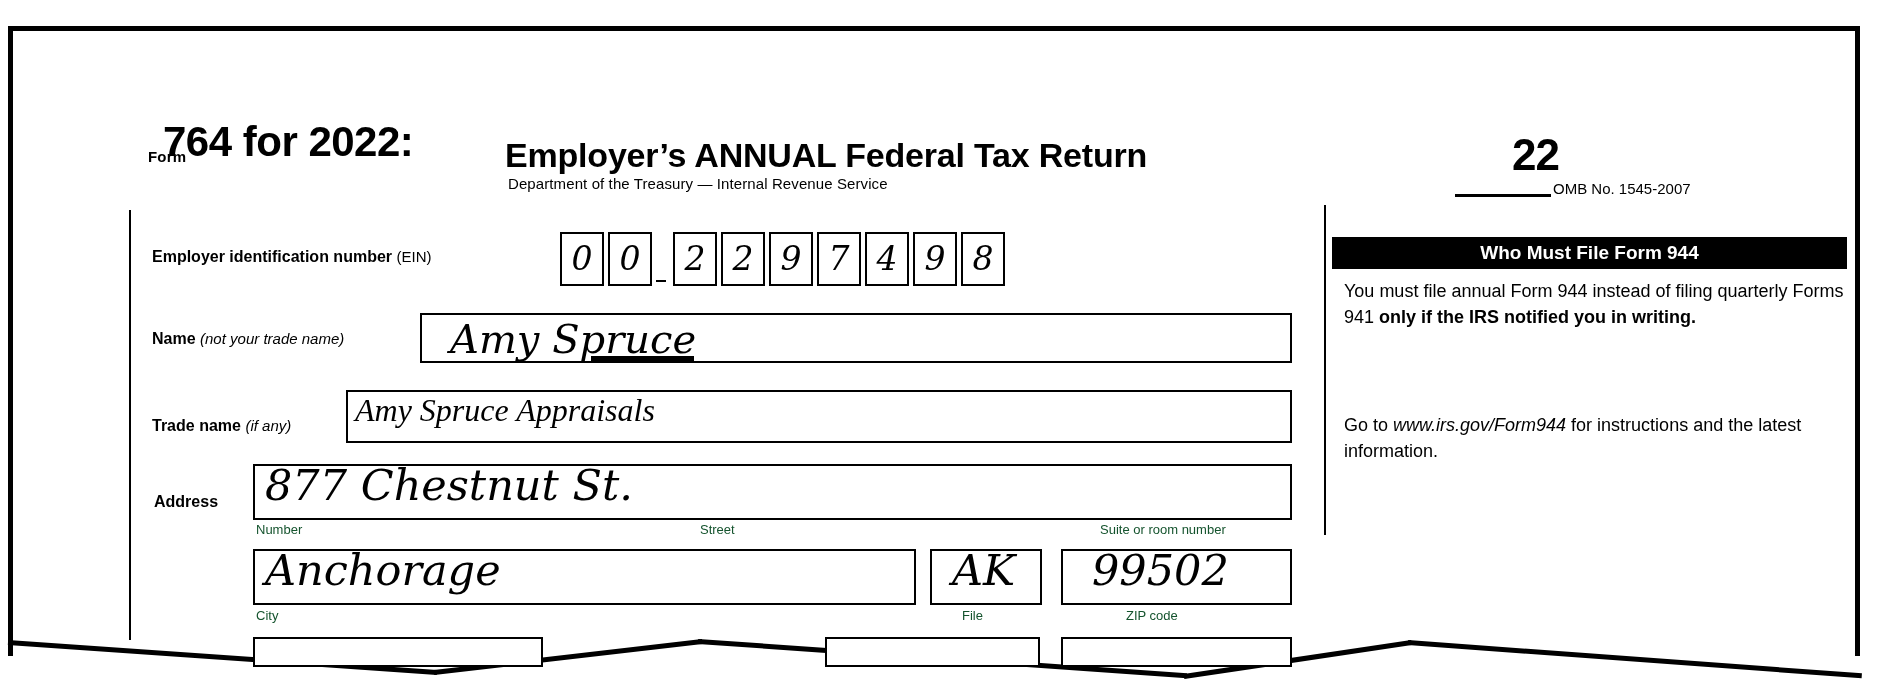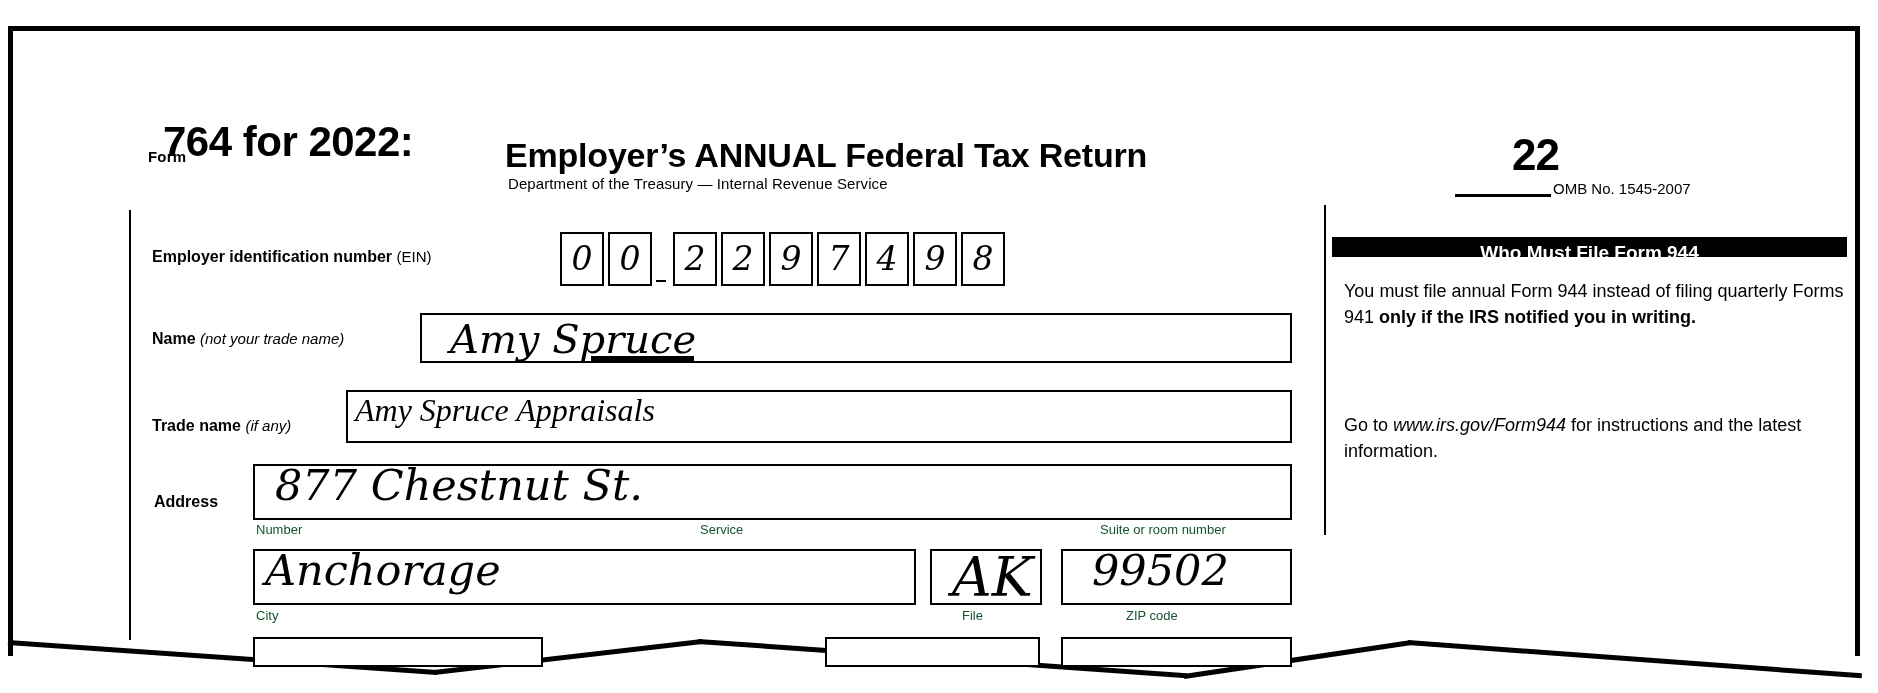--- a/index.html
+++ b/index.html
@@ -186,21 +186,21 @@
     position: absolute;
     background: #000;
   }
 
   
   .who-bar {
     position: absolute;
     left: 1332px;
     top: 237px;
     width: 515px;
-    height: 20px;
+    height: 32px;
     background: #000;
     color: #fff;
     font-size: 19px;
     font-weight: bold;
     text-align: center;
     line-height: 32px;
   }
   .who-p {
     position: absolute;
     left: 1344px;
@@ -269,32 +269,32 @@
 
 <div class="lbl" style="left:152px; top:417px;">
   <span>Trade name</span>
   <i>(if any)</i>
 </div>
 <div class="field-box" style="left:346px; top:390px; width:946px; height:53px;"></div>
 <div class="hand" style="left:355px; top:392px; font-size:32px;font-family:Liberation Serif, serif;">Amy Spruce Appraisals</div>
 
 <div class="lbl" style="left:130px; top:493px;padding-left:24px;">Address</div>
 <div class="field-box" style="left:253px; top:464px; width:1039px; height:56px;"></div>
-<div class="hand" style="left:275px; top:460px; font-size:43px;text-align:right;">877 Chestnut St.</div>
+<div class="hand" style="left:265px; top:460px; font-size:43px;text-align:right;">877 Chestnut St.</div>
 
 <div class="sublbl" style="left:256px; top:522px;">Number</div>
-<div class="sublbl" style="left:700px; top:522px;">Service</div>
+<div class="sublbl" style="left:700px; top:522px;">Street</div>
 <div class="sublbl" style="left:1100px; top:522px;">Suite or room number</div>
 
 <div class="field-box" style="left:253px; top:549px; width:663px; height:56px;"></div>
 <div class="hand" style="left:265px; top:545px; font-size:43px;">Anchorage</div>
 <div class="sublbl" style="left:256px; top:608px;">City</div>
 
 <div class="field-box" style="left:930px; top:549px; width:112px; height:56px;"></div>
-<div class="hand" style="left:952px; top:545px; font-size:55px;">AK</div>
+<div class="hand" style="left:952px; top:545px; font-size:43px;">AK</div>
 <div class="sublbl" style="left:962px; top:608px;">File</div>
 
 <div class="field-box" style="left:1061px; top:549px; width:231px; height:56px;"></div>
 <div class="hand" style="left:1092px; top:545px; font-size:43px;">99502</div>
 <div class="sublbl" style="left:1126px; top:608px;">ZIP code</div>
 
 <div class="field-box" style="left:253px; top:637px; width:290px; height:30px;"></div>
 <div class="field-box" style="left:825px; top:637px; width:215px; height:30px;"></div>
 <div class="field-box" style="left:1061px; top:637px; width:231px; height:30px;"></div>
 

